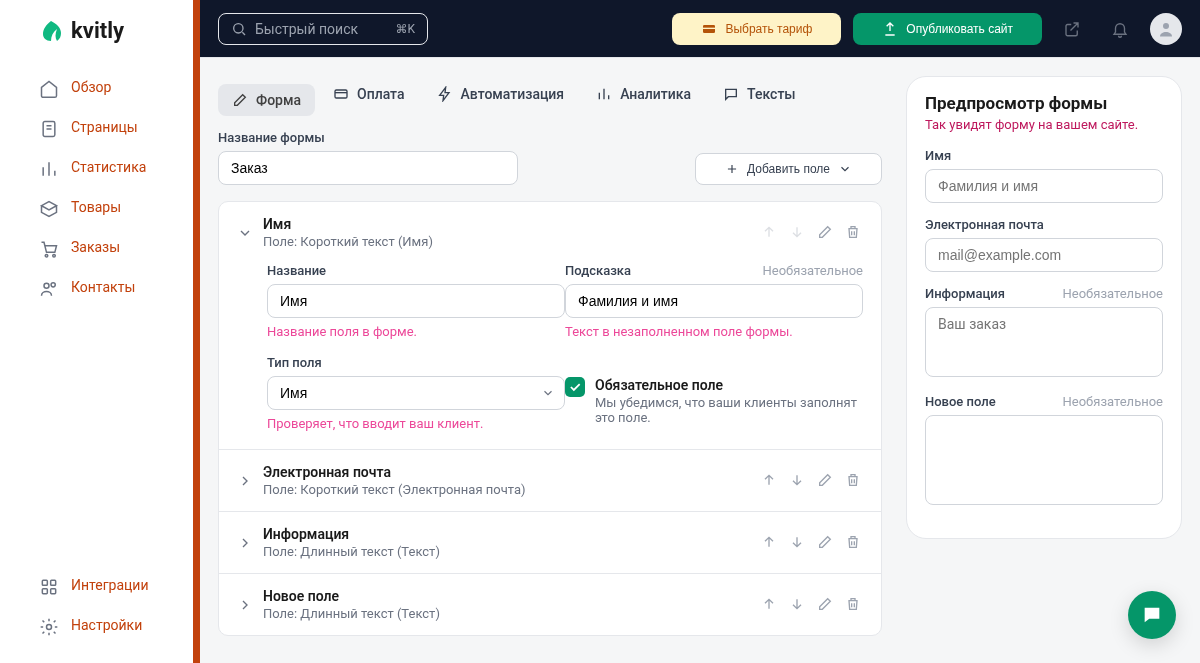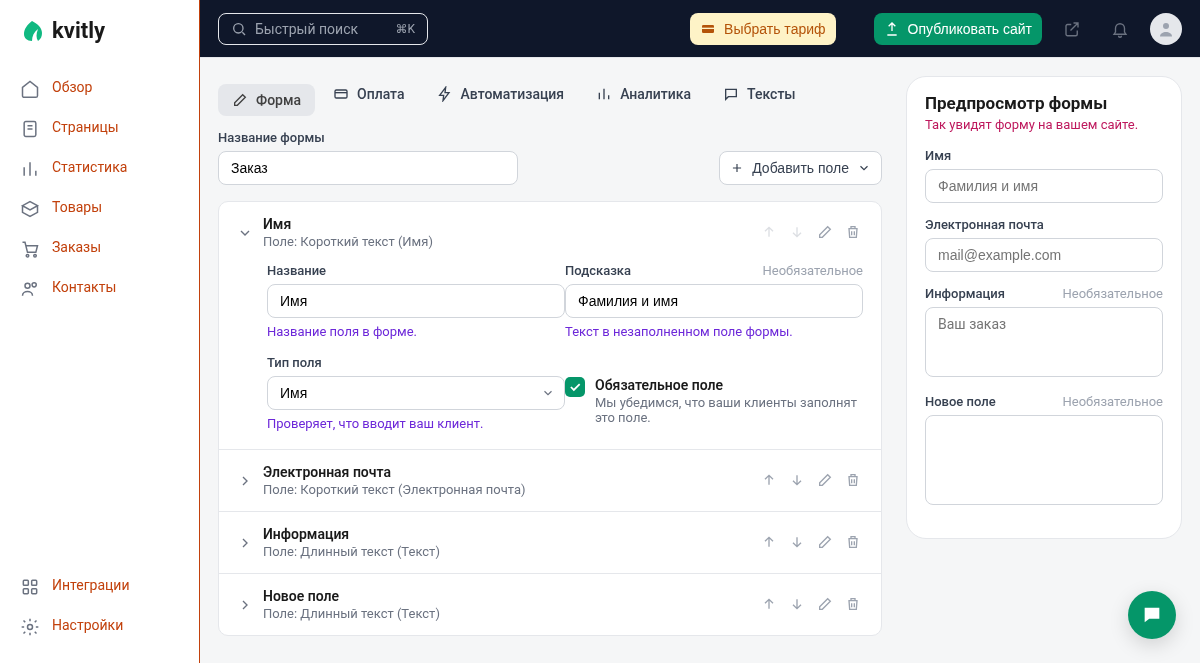--- a/index.html
+++ b/index.html
@@ -2,35 +2,35 @@
 <html><head>
 <meta charset="utf-8">
 <style>
 * { box-sizing: border-box; margin: 0; padding: 0; }
 body { font-family: -apple-system, BlinkMacSystemFont, "Segoe UI", Roboto, sans-serif; font-size: 14px; color: #1a1a1a; background: #f5f6f7; }
 svg { display: block; }
 
 .app { display: flex; height: 663px; width: 1200px; overflow: hidden; }
 
 
-.sidebar { width: 200px; background: #fff; border-right: 1px solid #c2410c; display: flex; flex-direction: column; }
+.sidebar { width: 200px; background: #fff; border-right: 7px solid #c2410c; display: flex; flex-direction: column; padding-left: 19px; }
 .logo { display: flex; align-items: center; gap: 8px; padding: 18px 20px; }
 .logo-text { font-size: 22px; font-weight: 700; color: #1a1a1a; }
 .nav { flex: 1; padding: 8px 8px; }
 .nav-item { display: flex; align-items: flex-start; gap: 12px; padding: 10px 12px; border-radius: 8px; color: #c2410c; cursor: pointer; }
 .nav-bottom { padding: 8px 8px 16px; }
 .nav-icon { width: 20px; height: 20px; display: flex; align-items: center; justify-content: center; color: #6b7280; }
 
 
 .main { flex: 1; display: flex; flex-direction: column; }
 .topbar { height: 58px; background: #0f172a; border-bottom: 1px solid #e5e7eb; display: flex; align-items: center; padding: 0 18px; gap: 12px; }
 .search { display: flex; align-items: center; gap: 8px; border: 1px solid #e5e7eb; border-radius: 8px; padding: 7px 12px; width: 210px; color: #9ca3af; }
 .search-kbd { margin-left: auto; font-size: 12px; color: #9ca3af; }
 .topbar-spacer { flex: 1; }
-.btn { display: inline-flex; align-items: center; gap: 8px; border-radius: 8px; padding: 8px 10px; font-size: 14px; font-weight: 500; cursor: pointer; border: none; margin-left: 26px; }
+.btn { display: inline-flex; align-items: center; gap: 8px; border-radius: 8px; padding: 8px 29px; font-size: 12px; font-weight: 500; cursor: pointer; border: none; }
 .btn-tariff { background: #fef3c7; color: #b45309; }
 .btn-publish { background: #059669; color: #fff; }
 .topbar-icon { width: 36px; height: 36px; display: flex; align-items: center; justify-content: center; color: #6b7280; cursor: pointer; border-radius: 8px; }
 .avatar { width: 32px; height: 32px; border-radius: 50%; background: #e5e7eb; display: flex; align-items: center; justify-content: center; color: #9ca3af; }
 
 
 .content { flex: 1; display: flex; overflow: hidden; background: #f5f6f7; }
 .center { flex: 1; padding: 0 18px 18px; overflow-y: auto; }
 .right { width: 300px; padding: 18px 18px 18px 6px; }
 
@@ -57,21 +57,21 @@
 .field-head { display: flex; align-items: center; padding: 14px 18px; gap: 10px; }
 .field-titles { flex: 1; }
 .field-title { font-weight: 600; font-size: 14px; }
 .field-sub { font-size: 13px; color: #6b7280; margin-top: 2px; }
 .field-actions { display: flex; gap: 10px; color: #9ca3af; }
 .field-actions .disabled { opacity: .35; cursor: default; }
 .icon-btn { width: 18px; height: 18px; cursor: pointer; }
 
 .field-body { padding: 0 18px 18px 48px; }
 .grid2 { display: grid; grid-template-columns: 1fr 1fr; gap: 0; }
-.hint { font-size: 13px; color: #6d28d9; margin-top: 6px; }
+.hint { font-size: 13px; color: #ec4899; margin-top: 6px; }
 .label-row { display: flex; justify-content: space-between; align-items: baseline; }
 .optional { font-size: 13px; color: #9ca3af; }
 .check-row { display: flex; gap: 10px; align-items: flex-start; margin-top: 22px; }
 .checkbox { width: 20px; height: 20px; border-radius: 5px; background: #059669; display: flex; align-items: center; justify-content: center; flex-shrink: 0; }
 .check-text .t { font-weight: 600; }
 .check-text .s { font-size: 13px; color: #6b7280; margin-top: 2px; }
 
 
 .preview { background: #fff; border: 1px solid #e5e7eb; border-radius: 20px; padding: 16px 18px; }
 .preview h2 { font-size: 17px; font-weight: 700; margin-bottom: 4px; }

